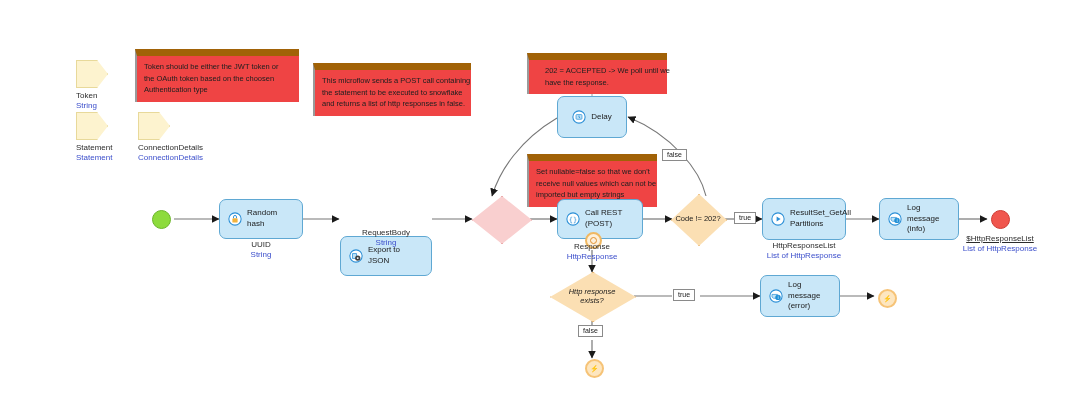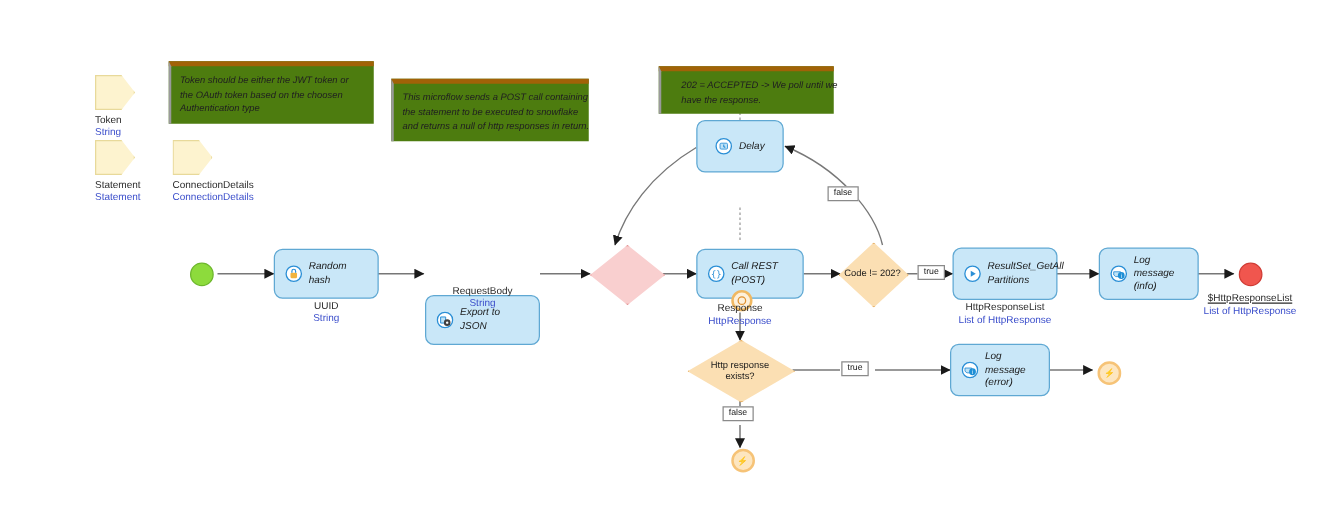--- a/index.html
+++ b/index.html
@@ -49,50 +49,48 @@
   .param .ptype {
     font-size: 8px;
     color: #3b4ecb;
     white-space: nowrap;
     margin-top: 1px;
   }
 
   
   .note {
     position: absolute;
-    background: #4d7c0f;
+    background: #ef4444;
     border-left: 2px solid #9a9a9a;
-    border-top: 4px solid #a16207;
+    border-top: 7px solid #a16207;
     color: #202020;
     font-size: 7.5px;
     line-height: 1.55;
     padding: 5px 7px 6px 7px;
     box-sizing: border-box;
-    font-style: italic;
   }
   .note .line { white-space: nowrap; display: block; }
 
   
   .act {
     position: absolute;
     background: #c9e7f8;
     border: 1px solid #5fa8d3;
     border-radius: 7px;
     display: flex;
     align-items: center;
     gap: 5px;
     padding: 0 8px;
     box-sizing: border-box;
   }
   .act .lbl {
     font-size: 8px;
     color: #1a1a1a;
     line-height: 1.35;
     white-space: pre-line;
-    font-style: italic;
   }
   .act .ico { flex: 0 0 auto; display: block; }
 
   
   .cap {
     position: absolute;
     text-align: center;
     white-space: nowrap;
   }
   .cap .cname { font-size: 8px; color: #2b2b2b; display: block; }
@@ -257,28 +255,33 @@
 
   <div class="note" style="left:135px; top:49px; width:164px;">
     <span class="line">Token should be either the JWT token or</span>
     <span class="line">the OAuth token based on the choosen</span>
     <span class="line">Authentication type</span>
   </div>
 
   <div class="note" style="left:313px; top:63px; width:158px;">
     <span class="line">This microflow sends a POST call containing</span>
     <span class="line">the statement to be executed to snowflake</span>
-    <span class="line">and returns a null of http responses in return.</span>
+    <span class="line">and returns a list of http responses in false.</span>
   </div>
 
   <div class="note" style="left:527px; top:53px; width:140px;padding-left:16px;">
     <span class="line">202 = ACCEPTED -&gt; We poll until we</span>
     <span class="line">have the response.</span>
   </div>
 
+  <div class="note" style="left:527px; top:154px; width:130px;">
+    <span class="line">Set nullable=false so that we don't</span>
+    <span class="line">receive null values which can not be</span>
+    <span class="line">imported but empty strings</span>
+  </div>
 
   <div class="startnode" style="left:152px; top:210px;"></div>
 
   <div class="act" style="left:219px; top:199px; width:84px; height:40px;">
     <svg class="ico" width="14" height="14" viewBox="0 0 16 16">
       <circle cx="8" cy="8" r="7" fill="#ffffff" stroke="#2b8fd6" stroke-width="1.2"></circle>
       <rect x="5" y="7" width="6" height="5" rx="1" fill="#f2b33d"></rect>
       <path d="M6.3 7 V5.6 a1.7 1.7 0 0 1 3.4 0 V7" fill="none" stroke="#2b8fd6" stroke-width="1.1"></path>
     </svg>
     <span class="lbl">Random hash</span>
@@ -361,21 +364,21 @@
     <span class="lbl">Log message
 (info)</span>
   </div>
 
   <div class="endnode" style="left:991px; top:210px;"></div>
   <div class="errlabel" style="left:940px; top:234px; width:120px;">
     <span class="cname">$HttpResponseList</span>
     <span class="ctype">List of HttpResponse</span>
   </div>
 
-  <div class="diamond" style="left:550px; top:272px; width:84px; height:48px;">
+  <div class="diamond" style="left:550px; top:272px; width:84px; height:48px;font-style:italic;">
     <div class="dbody"></div>
     <span class="dlbl">Http response
 exists?</span>
   </div>
   <div class="flowlbl" style="left:673px; top:289px;">true</div>
   <div class="flowlbl" style="left:578px; top:325px;">false</div>
 
   <div class="act" style="left:760px; top:275px; width:80px; height:42px;">
     <svg class="ico" width="14" height="14" viewBox="0 0 16 16">
       <circle cx="8" cy="8" r="7" fill="#ffffff" stroke="#2b8fd6" stroke-width="1.2"></circle>

